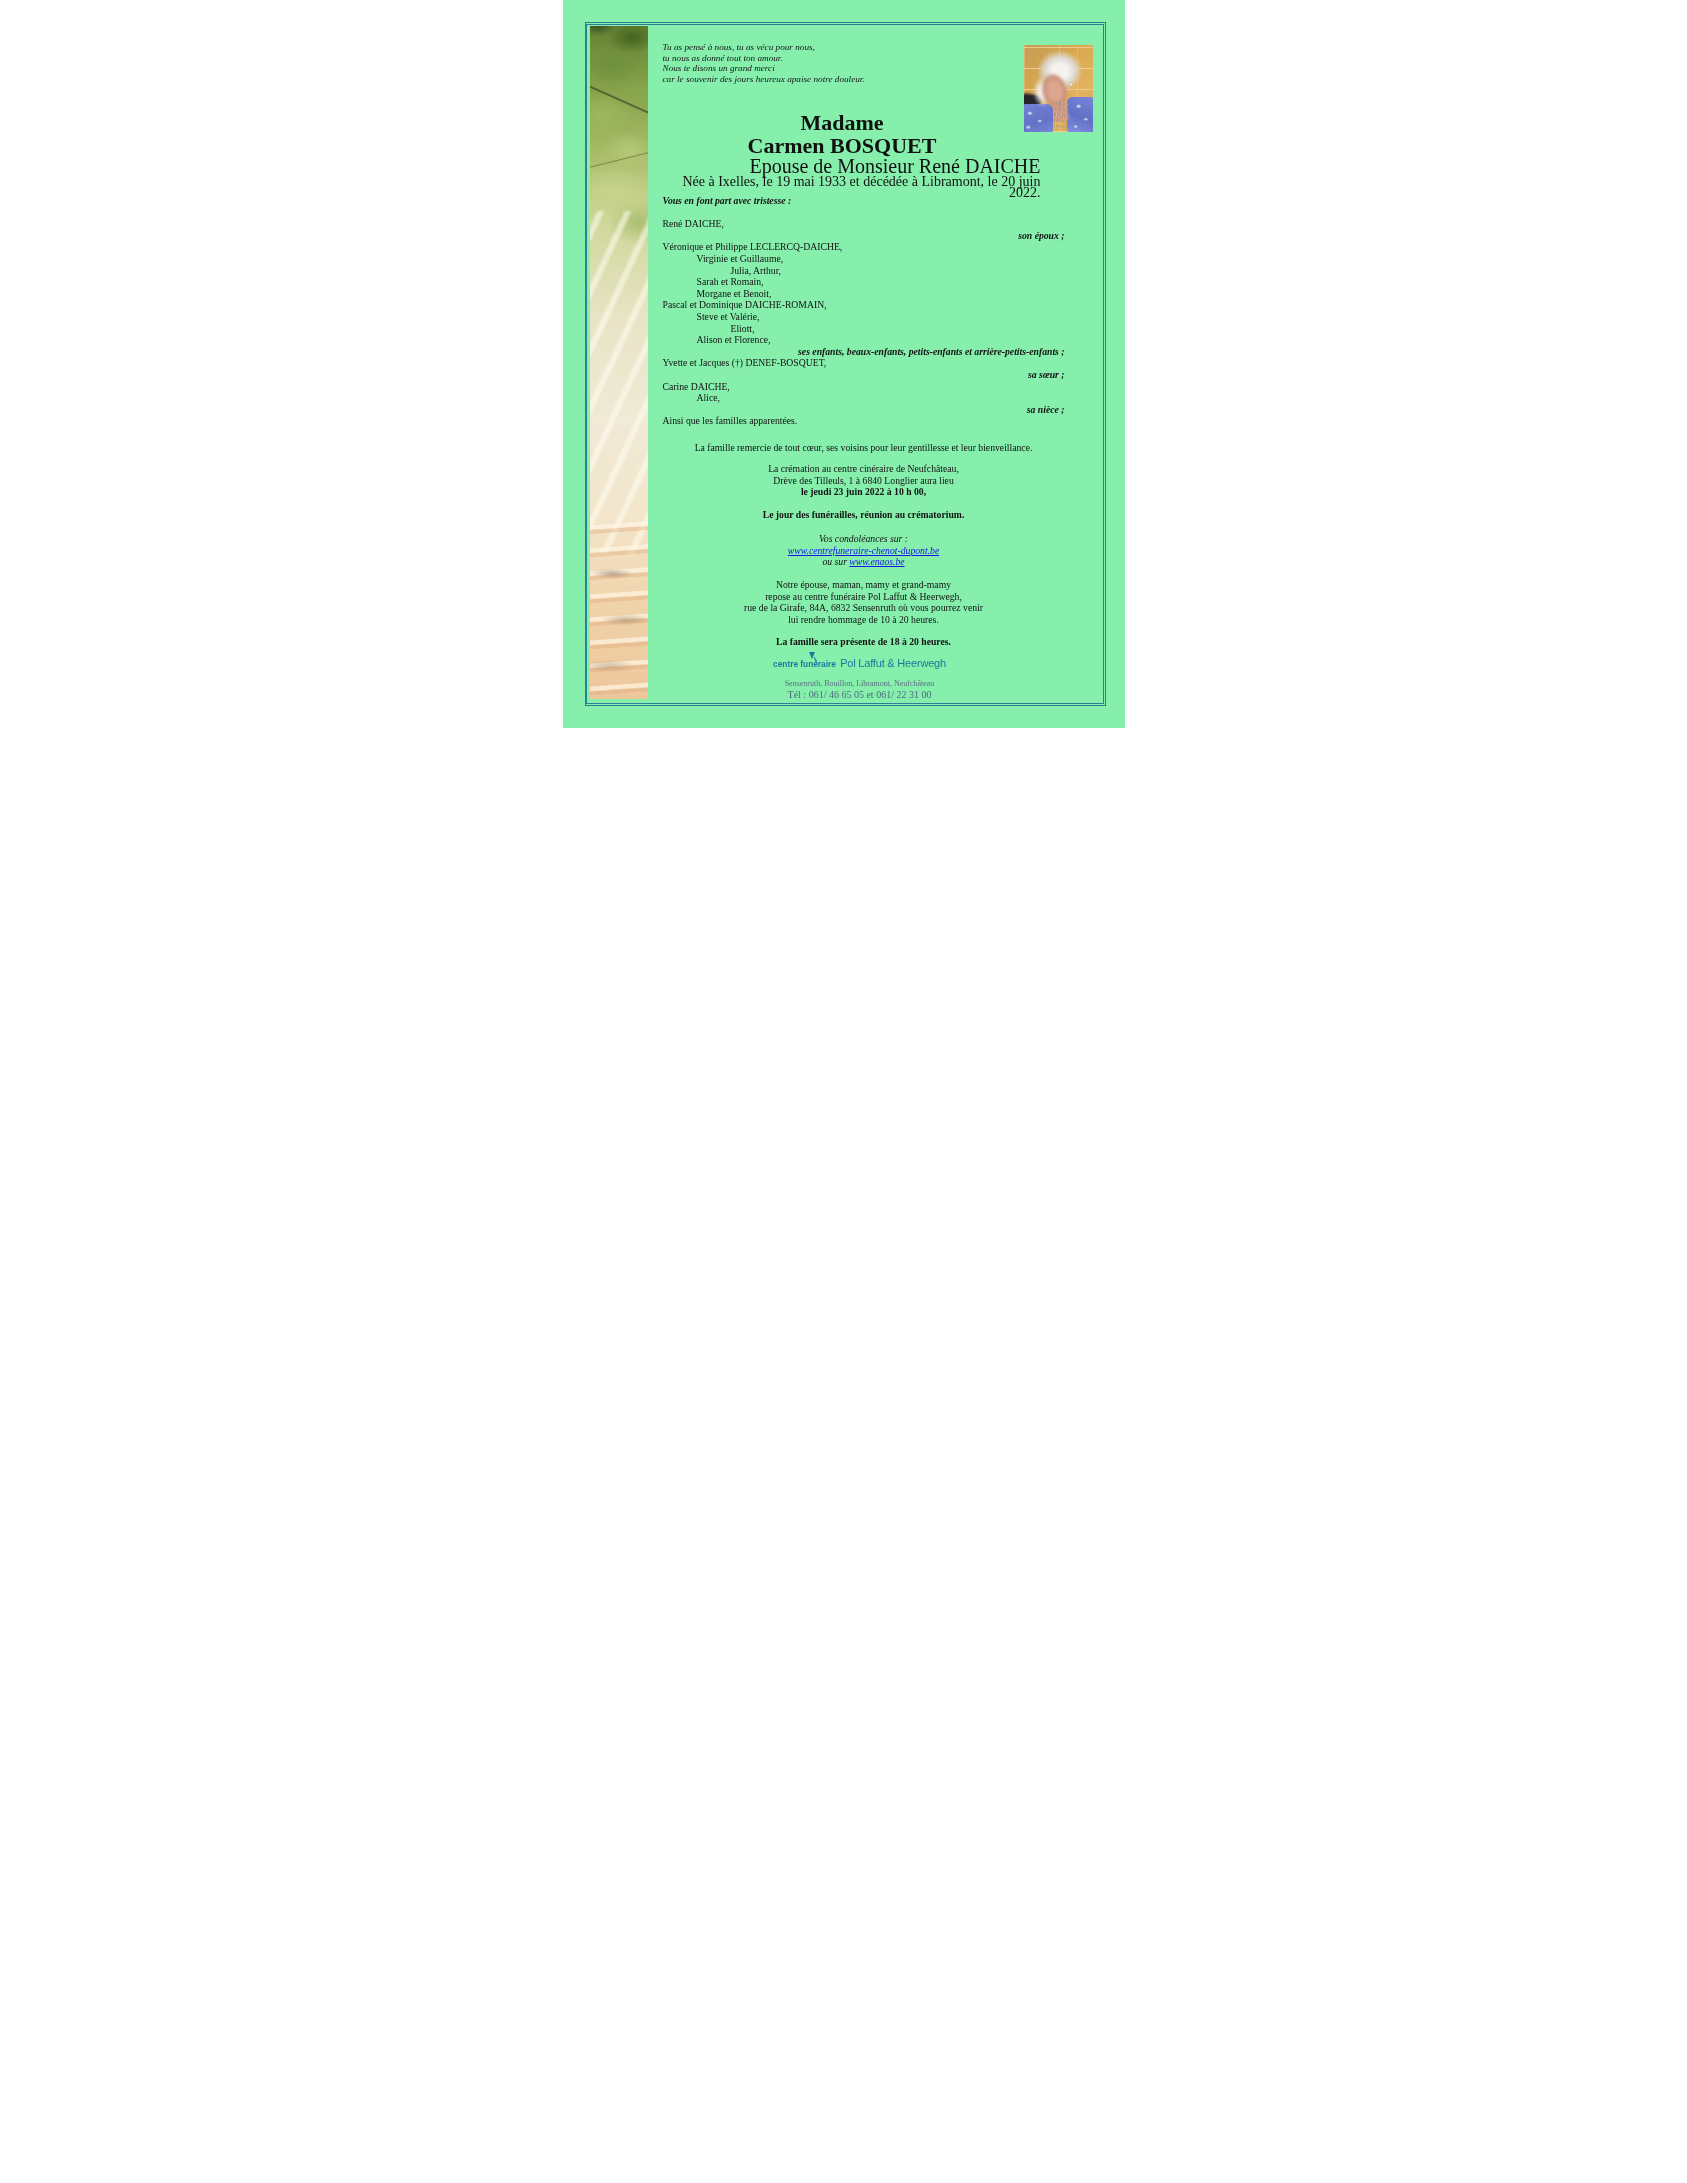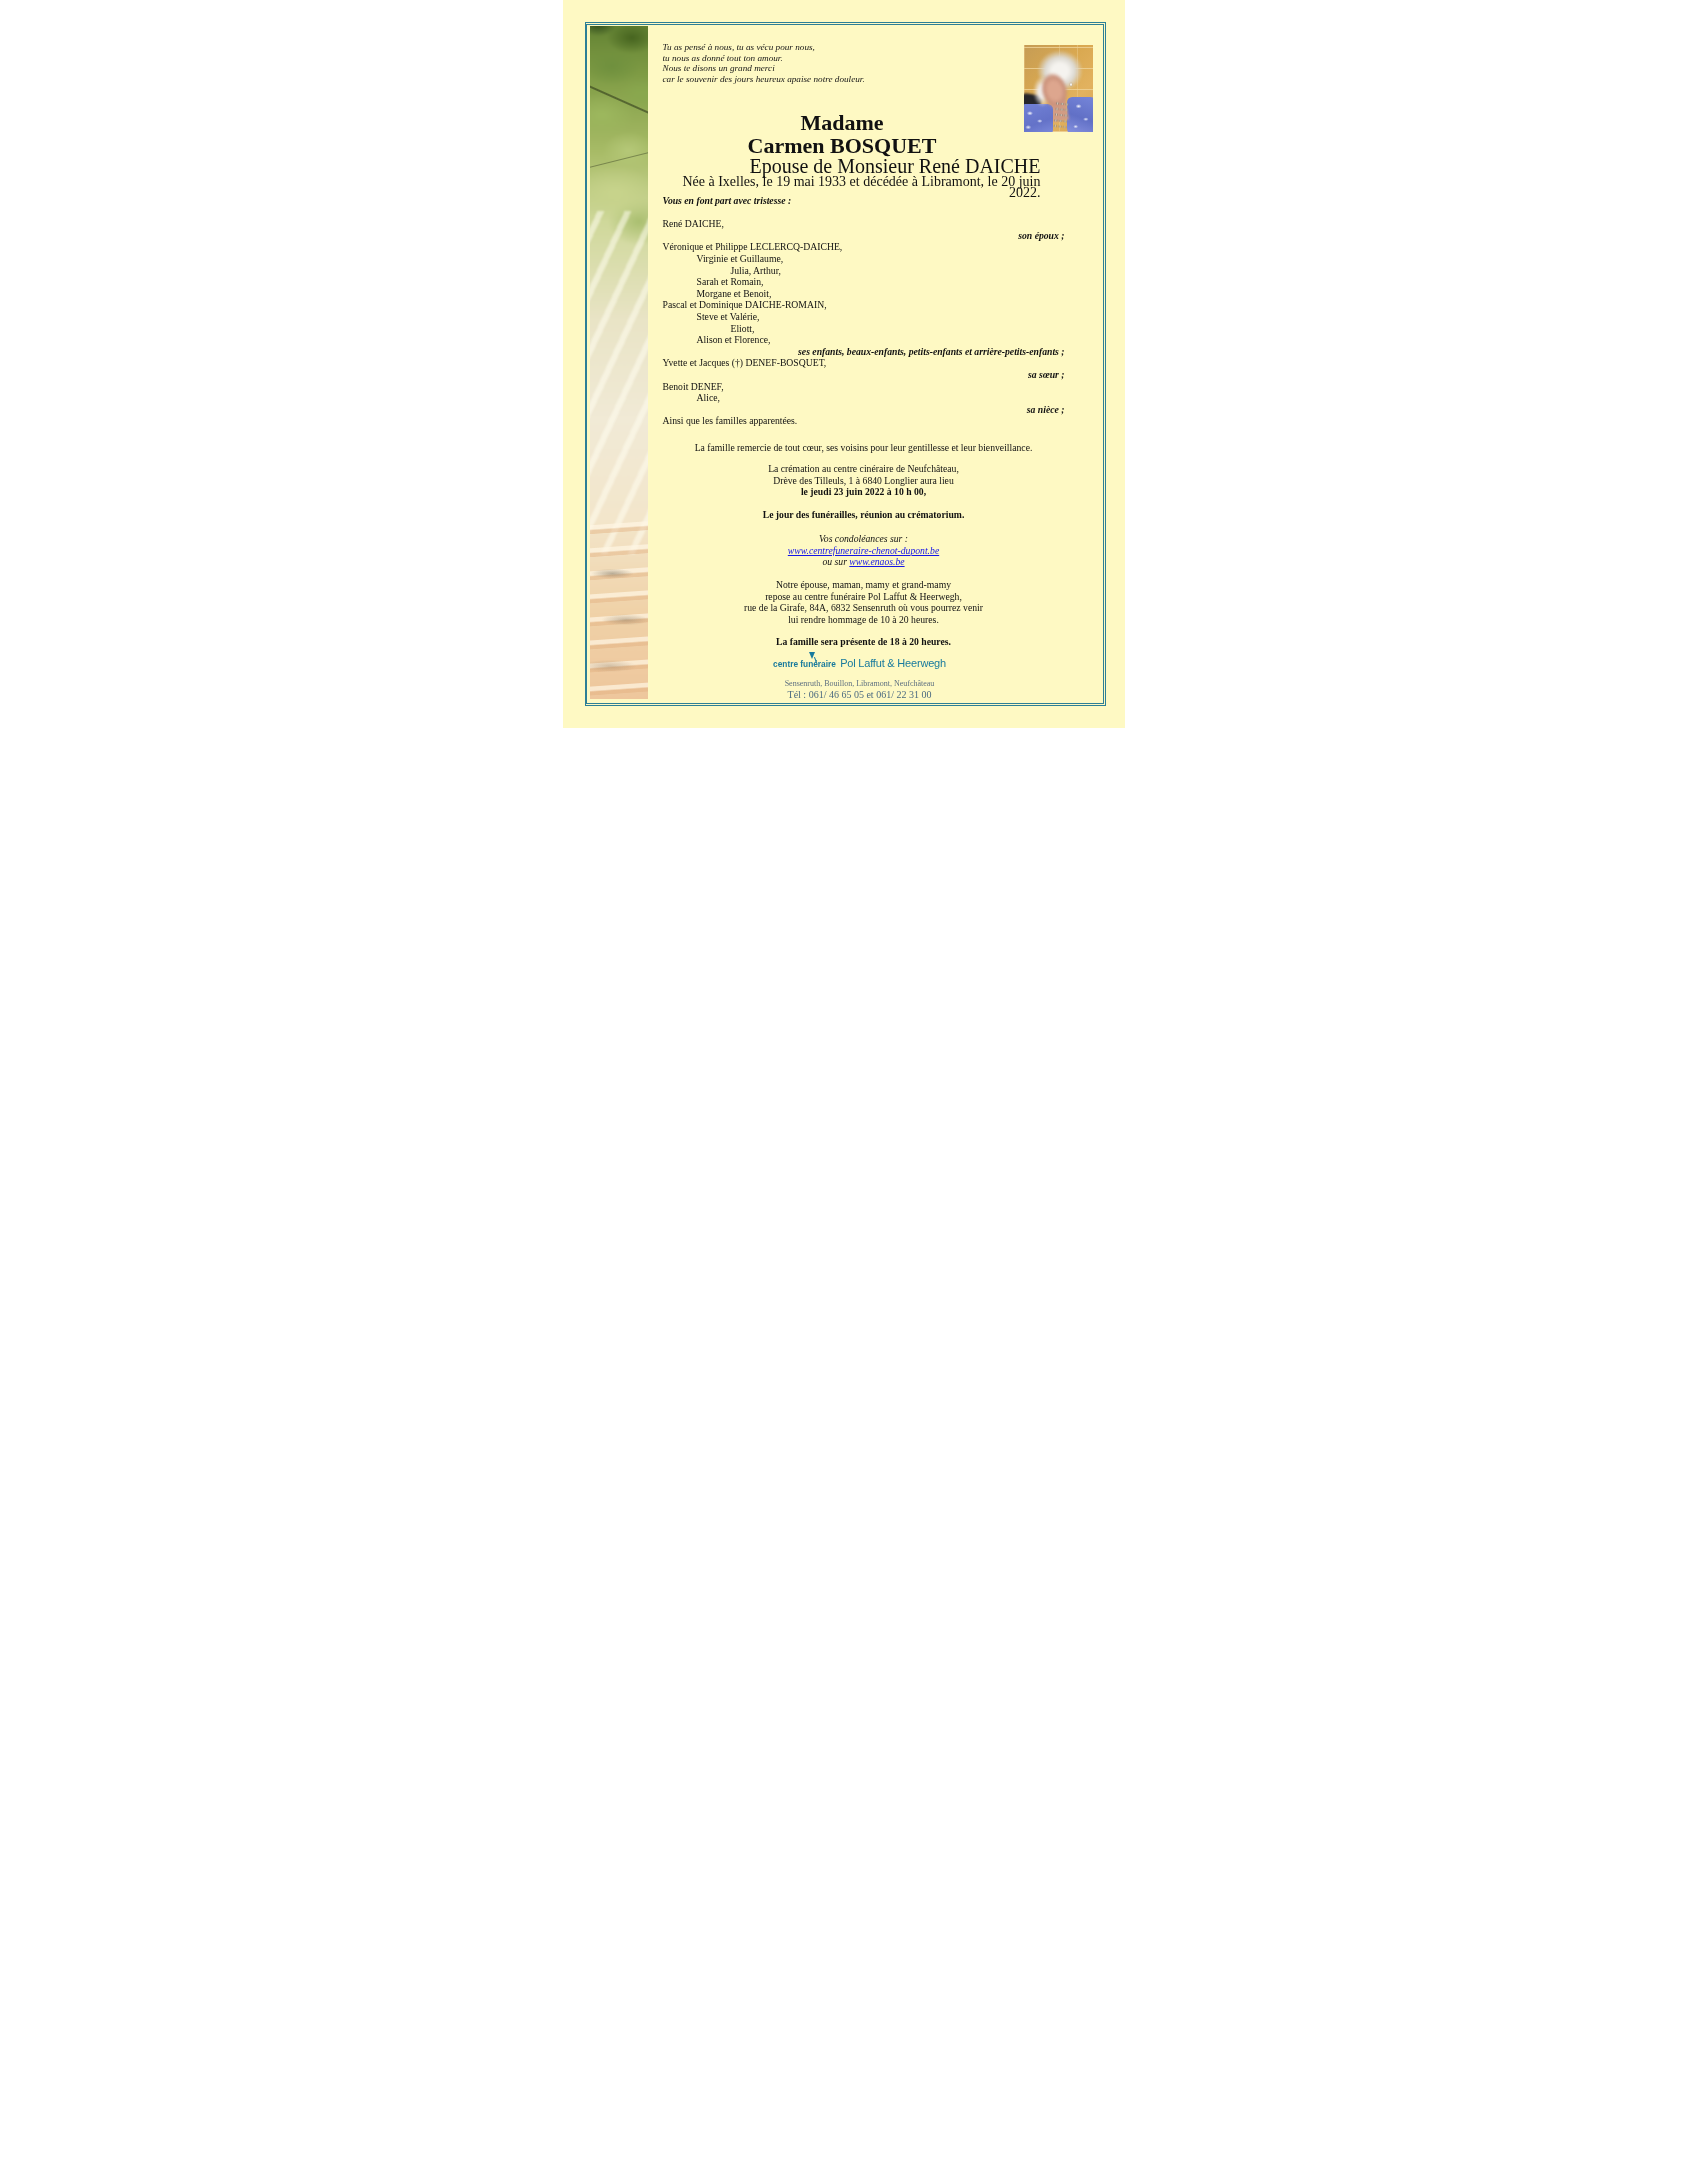--- a/index.html
+++ b/index.html
@@ -1,16 +1,16 @@
 <!DOCTYPE html>
 <html style="font-size:7px"><head>
 <meta charset="utf-8">
 <style>
   html,body{margin:0;padding:0;background:#ffffff;}
-  .page{position:relative;width:562px;height:728px;margin:0 auto;background:#fef9c3;
+  .page{position:relative;width:562px;height:728px;margin:0 auto;background:#86efac;
         font-family:"Liberation Serif","DejaVu Serif",serif;color:#111;overflow:hidden;}
 
   
   .frame{position:absolute;left:22px;top:22px;width:521px;height:684px;
          border:1.3px solid #2d7f96;box-sizing:border-box;}
   .frame-inner{position:absolute;inset:0.9px;border:0.4px solid #2d7f96;}
 
   
   .photo-strip{position:absolute;left:27px;top:26px;width:58px;height:673px;overflow:hidden;background:#ece4cf;}
   .ps-base{position:absolute;inset:-3.5px;filter:blur(0.9px);transform:scale(1.04);
@@ -178,21 +178,21 @@
     <div class="row ind2">Julia, Arthur,</div>
     <div class="row ind1">Sarah et Romain,</div>
     <div class="row ind1">Morgane et Benoit,</div>
     <div class="row">Pascal et Dominique DAICHE-ROMAIN,</div>
     <div class="row ind1">Steve et Valérie,</div>
     <div class="row ind2">Eliott,</div>
     <div class="row ind1">Alison et Florence,</div>
     <div class="row right bi">ses enfants, beaux-enfants, petits-enfants et arrière-petits-enfants ;</div>
     <div class="row">Yvette et Jacques (†) DENEF-BOSQUET,</div>
     <div class="row right bi">sa sœur ;</div>
-    <div class="row">Benoit DENEF,</div>
+    <div class="row">Carine DAICHE,</div>
     <div class="row ind1">Alice,</div>
     <div class="row right bi">sa nièce ;</div>
     <div class="row">Ainsi que les familles apparentées.</div>
   </div>
 
   <div class="abs center thanks">La famille remercie de tout cœur, ses voisins pour leur gentillesse et leur bienveillance.</div>
 
   <div class="abs center cremation">
     <div>La crémation au centre cinéraire de Neufchâteau,</div>
     <div>Drève des Tilleuls, 1 à 6840 Longlier aura lieu</div>

